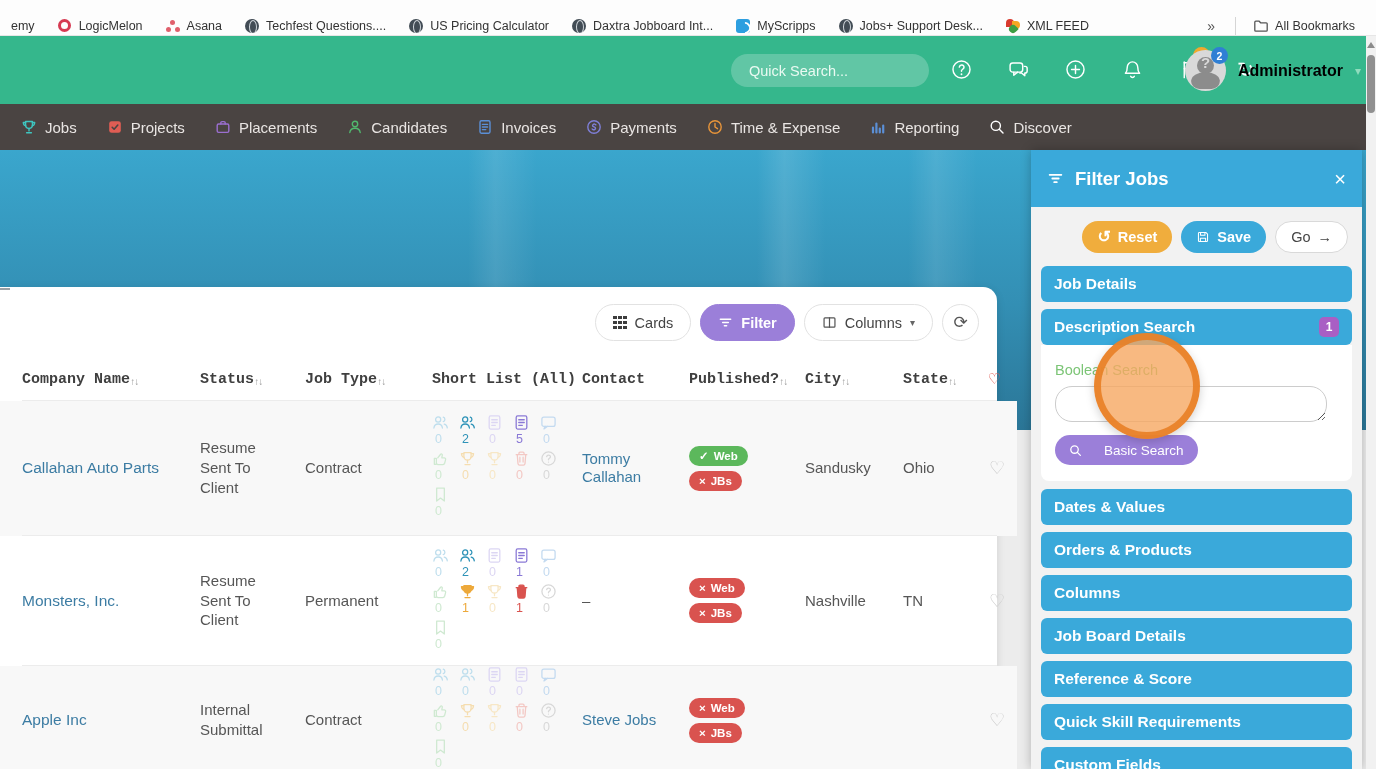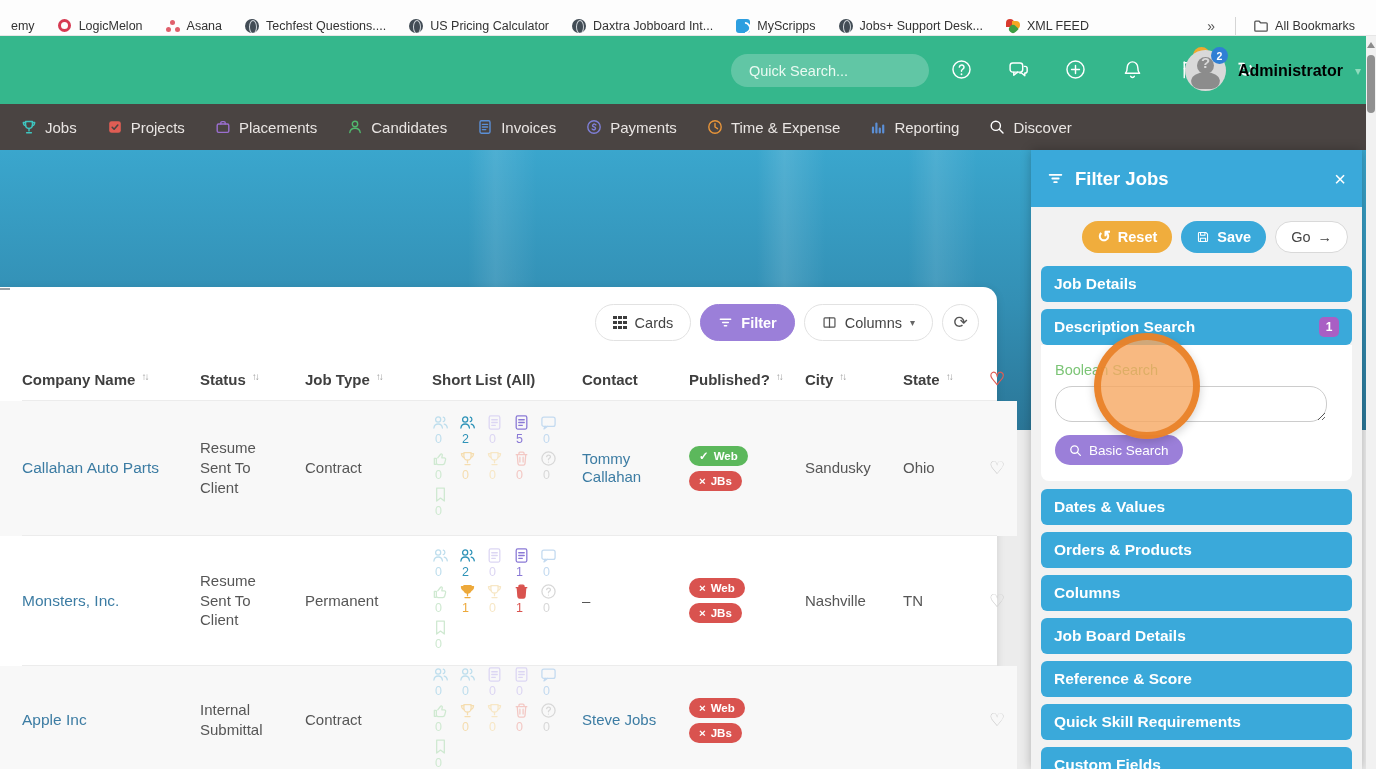--- a/index.html
+++ b/index.html
@@ -59,21 +59,21 @@
   .toolbar { position:absolute; right:18px; top:17px; display:flex; align-items:center; gap:9px; }
   .pill-btn { display:flex; align-items:center; gap:8px; height:37px; padding:0 17px; border-radius:19px; background:#fff; border:1px solid #e2e2e2; font-size:14.5px; color:#444; cursor:pointer; }
   .pill-btn.purple { background:#9b7fd9; border-color:#9b7fd9; color:#fff; font-weight:bold; }
   .round-btn { width:37px; height:37px; border-radius:50%; border:1px solid #e2e2e2; background:#fff; display:flex; align-items:center; justify-content:center; font-size:17px; color:#555; cursor:pointer; }
   .grid9 { display:grid; grid-template-columns:repeat(3,3.5px); grid-gap:1.5px; }
   .grid9 i { width:3.5px; height:3.5px; background:#3d3d3d; }
 
   .tbl { position:absolute; left:42px; top:71px; width:975px; }
   .trow { display:grid; grid-template-columns:178px 105px 127px 150px 107px 116px 98px 86px 1fr; align-items:center; }
   .thead { height:43px; border-bottom:1px solid #ececec; font-weight:bold; font-size:15px; color:#3f3f3f; }
-  .th { display:flex; align-items:flex-start; gap:6px; cursor:pointer; }
+  .th { display:flex; align-items:flex-end; gap:0; cursor:pointer;font-family:Liberation Mono, monospace; }
   .sort { font-size:10px; color:#9a9a9a; letter-spacing:-2px; }
   .tr { border-bottom:1px solid #ececec; }
   .tr.striped { background:#f8f8f8; box-shadow:-42px 0 0 #f8f8f8, 20px 0 0 #f8f8f8; }
   .r1 { height:135px; } .r2 { height:130px; } .r3 { height:107px; }
   .company-link { color:#3c7ca3; font-size:15.5px; cursor:pointer; }
   .cell-txt { color:#565656; font-size:15px; line-height:1.32; padding-right:18px; }
   .contact-link { color:#3c7ca3; font-size:15px; cursor:pointer; }
   .pub-cell { display:flex; flex-direction:column; gap:5px; align-items:flex-start; }
   .pub-pill { display:flex; align-items:center; gap:5px; height:20px; border-radius:11px; padding:0 10px; color:#fff; font-size:11.5px; font-weight:bold; cursor:pointer; }
   .heart { font-size:18px; color:#c9c9c9; cursor:pointer; }
@@ -95,21 +95,21 @@
   .pbtn { display:flex; align-items:center; gap:7px; height:32px; padding:0 15px; border-radius:16px; font-size:14.5px; color:#fff; font-weight:bold; border:none; cursor:pointer; font-family:"Liberation Sans",sans-serif; }
   .pbtn.reset { background:#f0ad3d; }
   .pbtn.save { background:#3aa9da; }
   .pbtn.go { background:#fff; color:#444; border:1px solid #d9d9d9; font-weight:normal; }
   .sec-bar { height:36px; background:#3aa9da; border-radius:6px; margin-bottom:7px; display:flex; align-items:center; padding:0 13px; color:#fff; font-weight:bold; font-size:15.5px; cursor:pointer; }
   .sec-bar .spacer { flex:1; }
   .sec-badge { width:20px; height:20px; border-radius:5px; background:#a95fc4; color:#fff; font-size:12px; display:flex; align-items:center; justify-content:center; }
   .desc-card { background:#fff; border-radius:0 0 8px 8px; margin:-7px 0 8px 0; padding:17px 14px 16px; }
   .bool-label { color:#7cc576; font-size:14.5px; margin-bottom:8px; }
   .bool-area { width:272px; height:36px; border:1px solid #ccc; border-radius:17px; resize:both; font-family:"Liberation Sans",sans-serif; padding:8px 14px; outline:none; }
-  .basic-btn { display:flex; align-items:center; gap:7px; height:30px; padding:0 14px; border-radius:15px; background:#9b7fd9; color:#fff; border:none; font-size:13.5px; cursor:pointer; margin-top:9px; font-family:"Liberation Sans",sans-serif; }
+  .basic-btn { display:flex; align-items:center; gap:22px; height:30px; padding:0 14px; border-radius:15px; background:#9b7fd9; color:#fff; border:none; font-size:13.5px; cursor:pointer; margin-top:9px; font-family:"Liberation Sans",sans-serif; }
 
   
   #hl-circle { position:absolute; left:1094px; top:333px; width:106px; height:106px; border-radius:50%; background:rgba(246,167,97,.8); border:7px solid rgba(231,125,33,.85); z-index:60; pointer-events:none; box-shadow:0 3px 10px rgba(0,0,0,.18); }
 
   
   #scrollbar { position:absolute; left:1366px; top:36px; width:10px; height:733px; background:#f1f1f1; }
   #scrollbar .up { position:absolute; left:1px; top:6px; width:0; height:0; border-left:4px solid transparent; border-right:4px solid transparent; border-bottom:6px solid #8b8b8b; }
   #scrollbar .thumb { position:absolute; left:1px; top:19px; width:8px; height:58px; border-radius:4px; background:#909090; }
 </style>
 </head>

